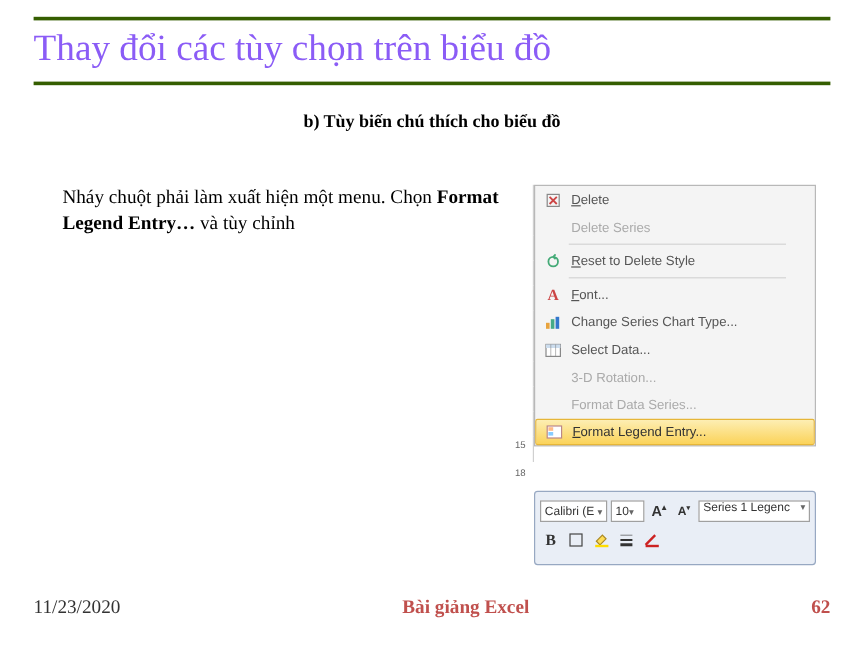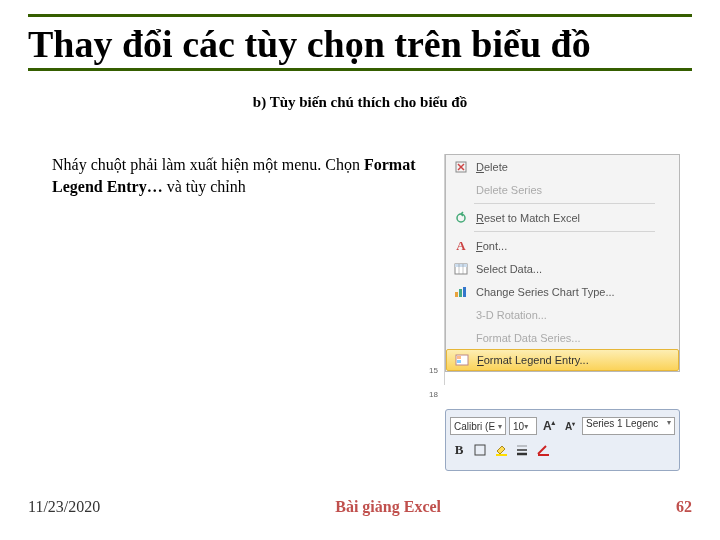--- a/index.html
+++ b/index.html
@@ -1,20 +1,20 @@
 <!DOCTYPE html>
 <html><head>
 <meta charset="utf-8">
 <style>
 *{box-sizing:border-box;margin:0;padding:0}
 body{width:720px;height:540px;background:#fff;font-family:"Times New Roman",serif;position:relative;overflow:hidden}
 .slide{position:absolute;left:14px;top:14px;right:14px;bottom:14px}
 .line-top{position:absolute;left:14px;right:14px;top:0;height:3px;background:#355e00}
 .line-bottom{position:absolute;left:14px;right:14px;top:54px;height:3px;background:#355e00}
-.title{position:absolute;left:14px;top:8px;font-size:38px;font-weight:bold;color:#000000}
+.title{position:absolute;left:14px;top:8px;font-size:31px;font-weight:normal;color:#8b5cf6}
 .subtitle{position:absolute;left:0;right:0;top:80px;text-align:center;font-size:15px;font-weight:bold}
 .body-text{position:absolute;left:38px;top:140px;font-size:16px;width:370px;line-height:1.35}
 .body-text b{font-weight:bold}
 .menu-panel{position:absolute;right:26px;top:140px;width:235px;background:#f4f4f4;border:1px solid #b8b8b8;font-family:Tahoma,sans-serif;font-size:11px;color:#555}
 .menu-item{display:flex;align-items:center;height:23px;padding:0 6px;border-bottom:0;white-space:nowrap}
 .menu-item.highlighted{background:linear-gradient(#fdeeb3,#fbd35a);border:1px solid #e6b638;border-radius:2px;height:22px;color:#333}
 .menu-item.sep{height:0;border-top:1px solid #d4d4d4;margin:2px 24px 2px 28px}
 .menu-item.disabled{color:#aaa}
 .mi-icon{width:18px;height:16px;display:flex;align-items:center;justify-content:center;margin-right:6px;flex-shrink:0}
 .mi-label{flex:1}
@@ -82,49 +82,49 @@
       <span class="mi-label">Delete Series</span>
     </div>
     <div class="menu-item sep"></div>
     <div class="menu-item">
       <span class="mi-icon">
           <svg width="14" height="14">
             <circle cx="7" cy="7" r="4" fill="none" stroke="#4a7" stroke-width="1.5"></circle>
             <path d="M7 3 L9 1 M7 3 L9 5" stroke="#4a7" stroke-width="1.5" fill="none"></path>
           </svg>
         </span>
-      <span class="mi-label"><u>R</u><span>eset to Match Excel</span></span>
+      <span class="mi-label"><u>R</u><span>eset to Delete Style</span></span>
     </div>
     <div class="menu-item sep"></div>
     <div class="menu-item">
       <span class="mi-icon">
           <span style="font-family:'Times New Roman';font-weight:bold;font-size:13px;color:#c44">A</span>
         </span>
       <span class="mi-label"><u>F</u><span>ont...</span></span>
     </div>
     <div class="menu-item">
       <span class="mi-icon">
           <svg width="14" height="12">
+            <rect x="1" y="6" width="3" height="5" fill="#e8a33d"></rect>
+            <rect x="5" y="3" width="3" height="8" fill="#4a8"></rect>
+            <rect x="9" y="1" width="3" height="10" fill="#37c"></rect>
+          </svg>
+        </span>
+      <span class="mi-label">Change Series Chart Type...</span>
+    </div>
+    <div class="menu-item">
+      <span class="mi-icon">
+          <svg width="14" height="12">
             <rect x="1" y="1" width="12" height="10" fill="#fff" stroke="#888"></rect>
             <rect x="1" y="1" width="12" height="3" fill="#cde"></rect>
             <line x1="5" y1="1" x2="5" y2="11" stroke="#888" stroke-width="0.5"></line>
             <line x1="9" y1="1" x2="9" y2="11" stroke="#888" stroke-width="0.5"></line>
           </svg>
         </span>
       <span class="mi-label">Select Data...</span>
-    </div>
-    <div class="menu-item">
-      <span class="mi-icon">
-          <svg width="14" height="12">
-            <rect x="1" y="6" width="3" height="5" fill="#e8a33d"></rect>
-            <rect x="5" y="3" width="3" height="8" fill="#4a8"></rect>
-            <rect x="9" y="1" width="3" height="10" fill="#37c"></rect>
-          </svg>
-        </span>
-      <span class="mi-label">Change Series Chart Type...</span>
     </div>
     <div class="menu-item disabled">
       <span class="mi-icon"></span>
       <span class="mi-label">3-D Rotation...</span>
     </div>
     <div class="menu-item disabled">
       <span class="mi-icon"></span>
       <span class="mi-label">Format Data Series...</span>
     </div>
     <div class="menu-item highlighted">

